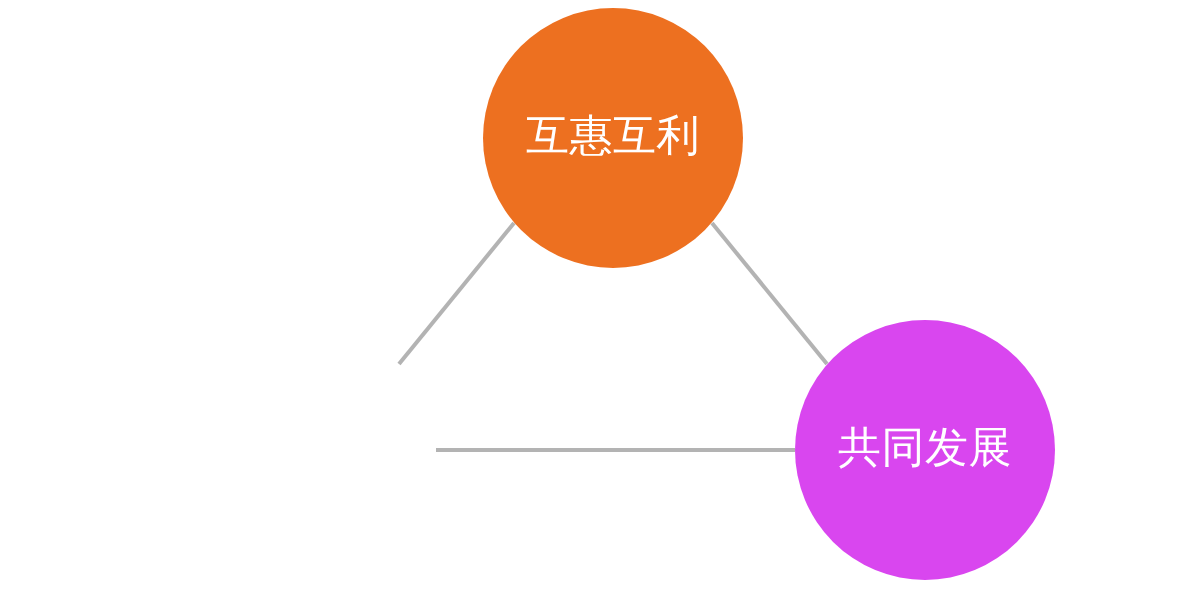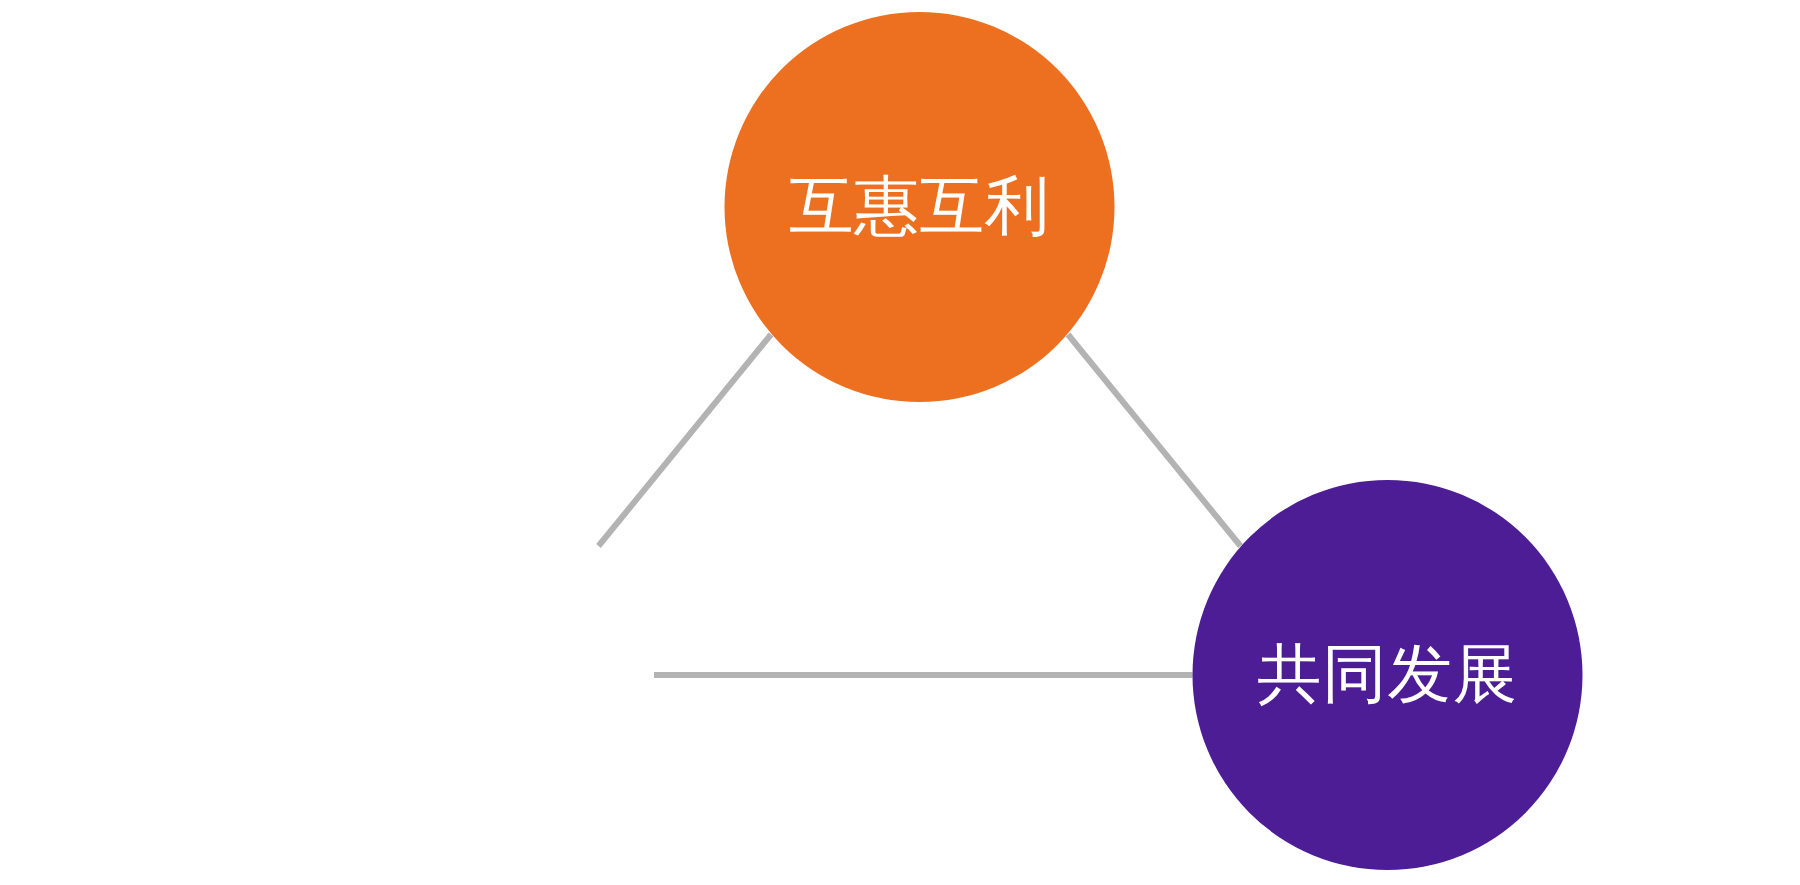--- a/index.html
+++ b/index.html
@@ -42,30 +42,30 @@
     letter-spacing: 0.5px;
     white-space: nowrap;
     font-weight: 400;
     text-align: center;
     user-select: none;
   }
 </style>
 </head>
 <body>
 
-<div id="diagram-canvas" style="background: rgb(255, 255, 255);">
+<div id="diagram-canvas" style="background: rgb(255, 255, 255); font-family: Liberation Mono, monospace;">
 
   <svg id="connector-layer" viewBox="0 0 1200 590" xmlns="http://www.w3.org/2000/svg">
     <line x1="514" y1="223" x2="399" y2="364" stroke="#B3B3B3" stroke-width="4" stroke-linecap="butt"></line>
     <line x1="712" y1="223" x2="827" y2="364" stroke="#B3B3B3" stroke-width="4" stroke-linecap="butt"></line>
     <line x1="436" y1="450" x2="795" y2="450" stroke="#B3B3B3" stroke-width="4" stroke-linecap="butt"></line>
   </svg>
 
   <div class="node" id="node-mutual-benefit" style="left:483px; top:8px; width:260px; height:260px; background:#ED7020;">
     <span class="node-label">互惠互利</span>
   </div>
 
 
-  <div class="node" id="node-common-development" style="left:795px; top:320px; width:260px; height:260px; background:#4c1d95;">
+  <div class="node" id="node-common-development" style="left:795px; top:320px; width:260px; height:260px; background:#d946ef;">
     <span class="node-label">共同发展</span>
   </div>
 
 </div>
 
 </body></html>

